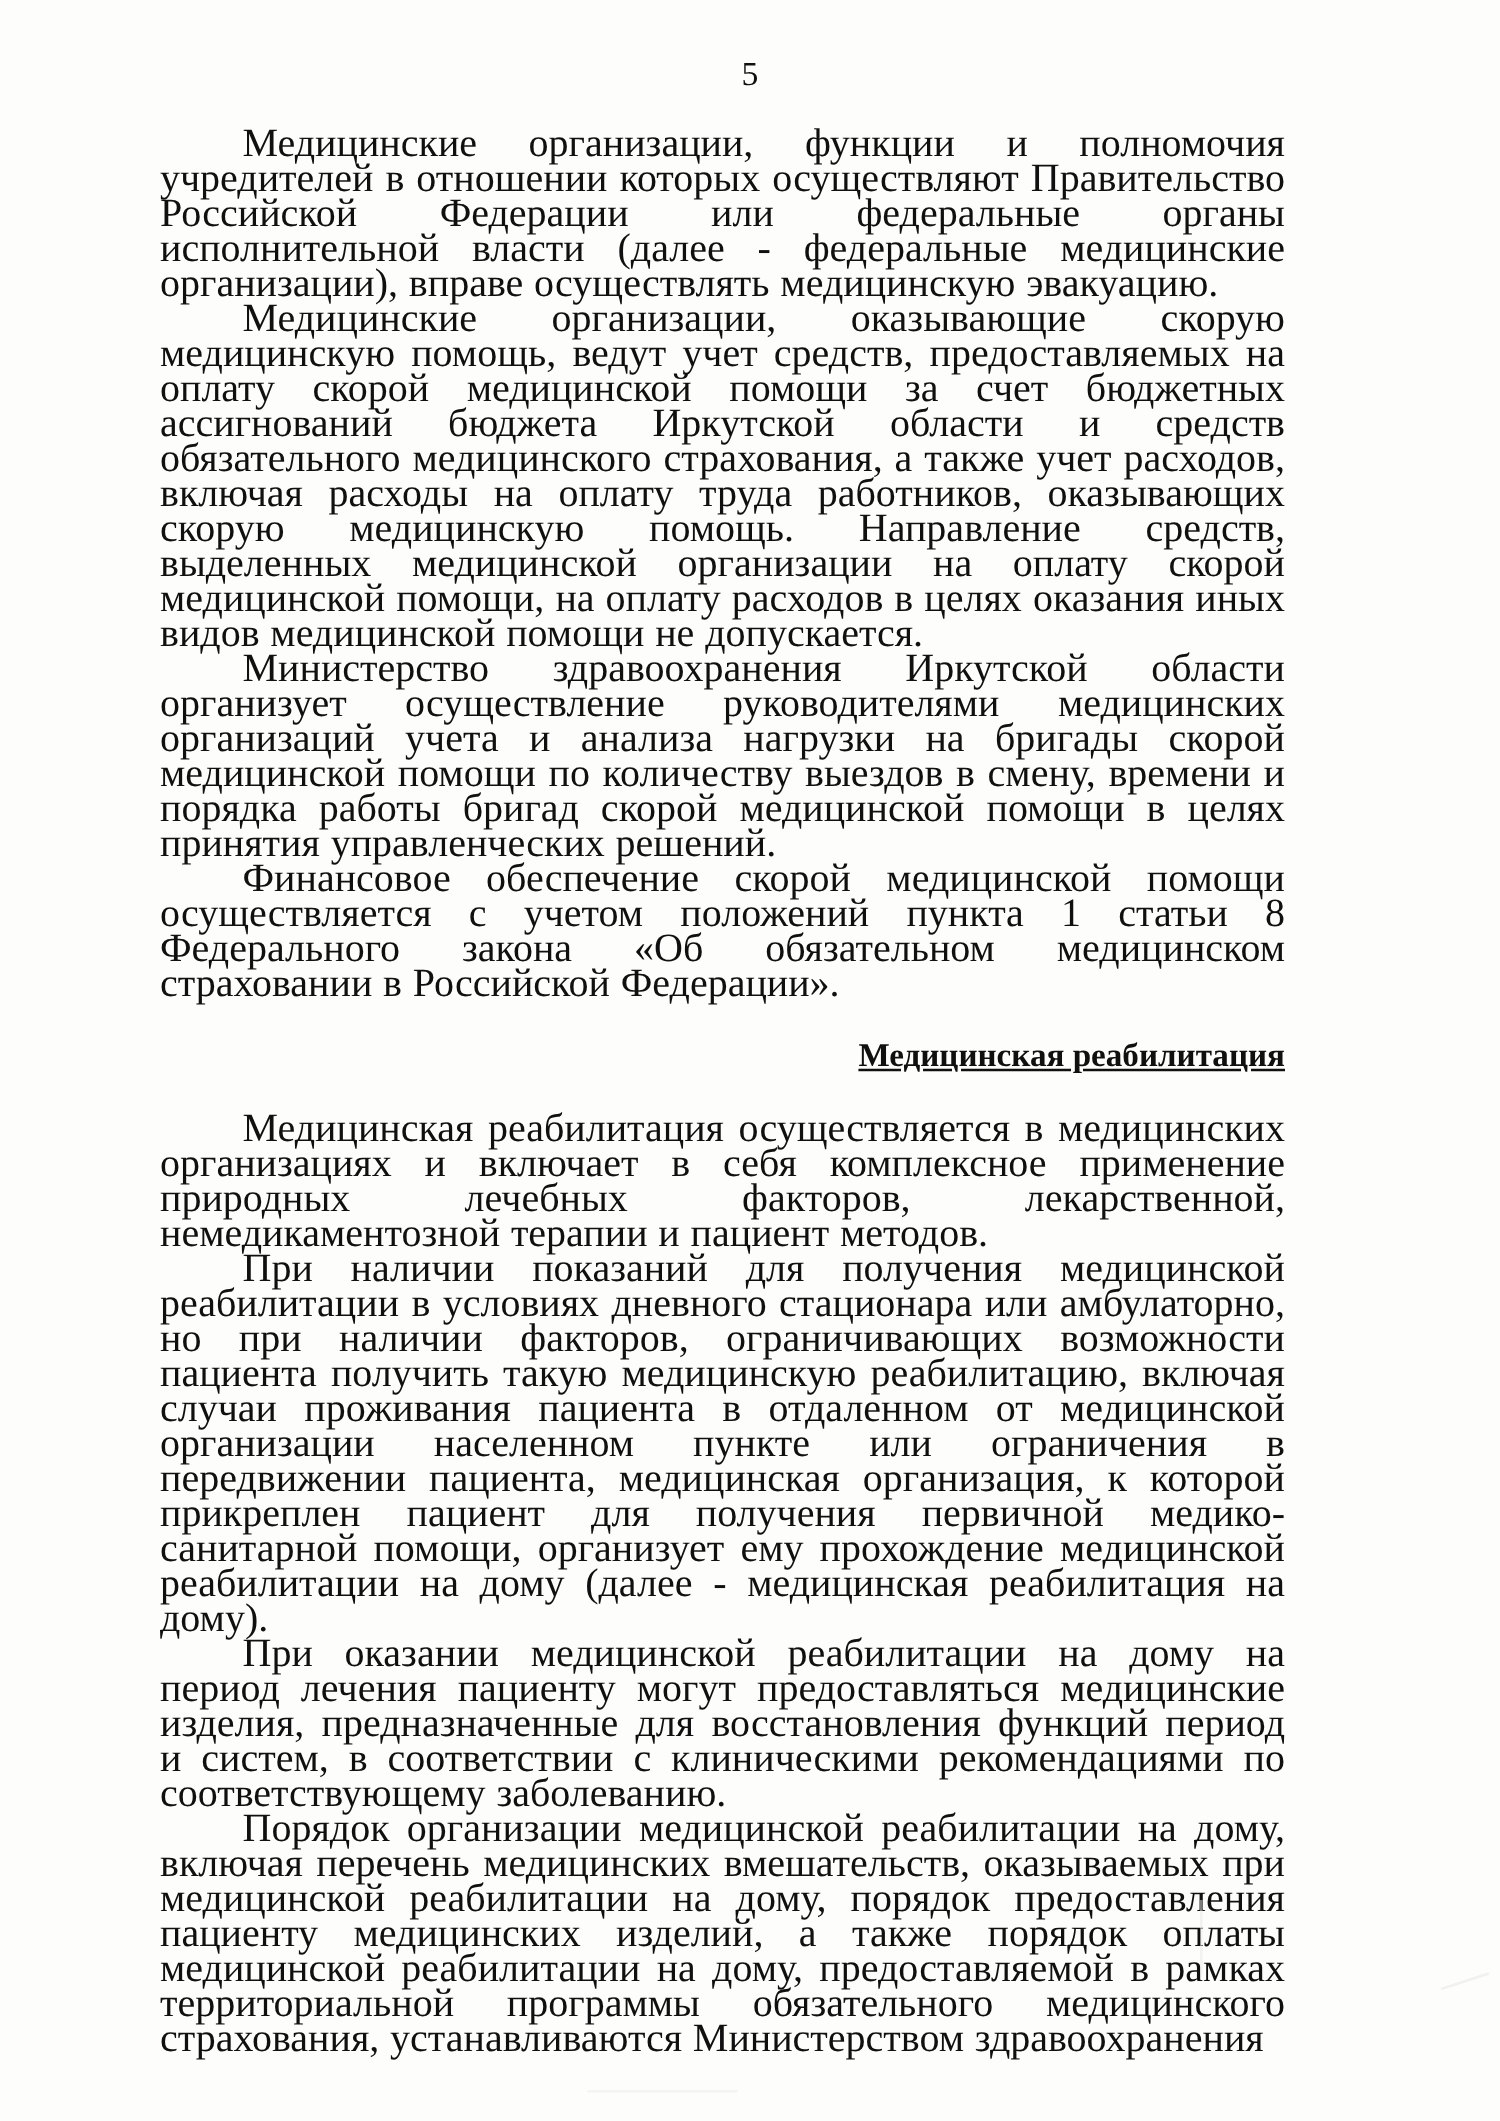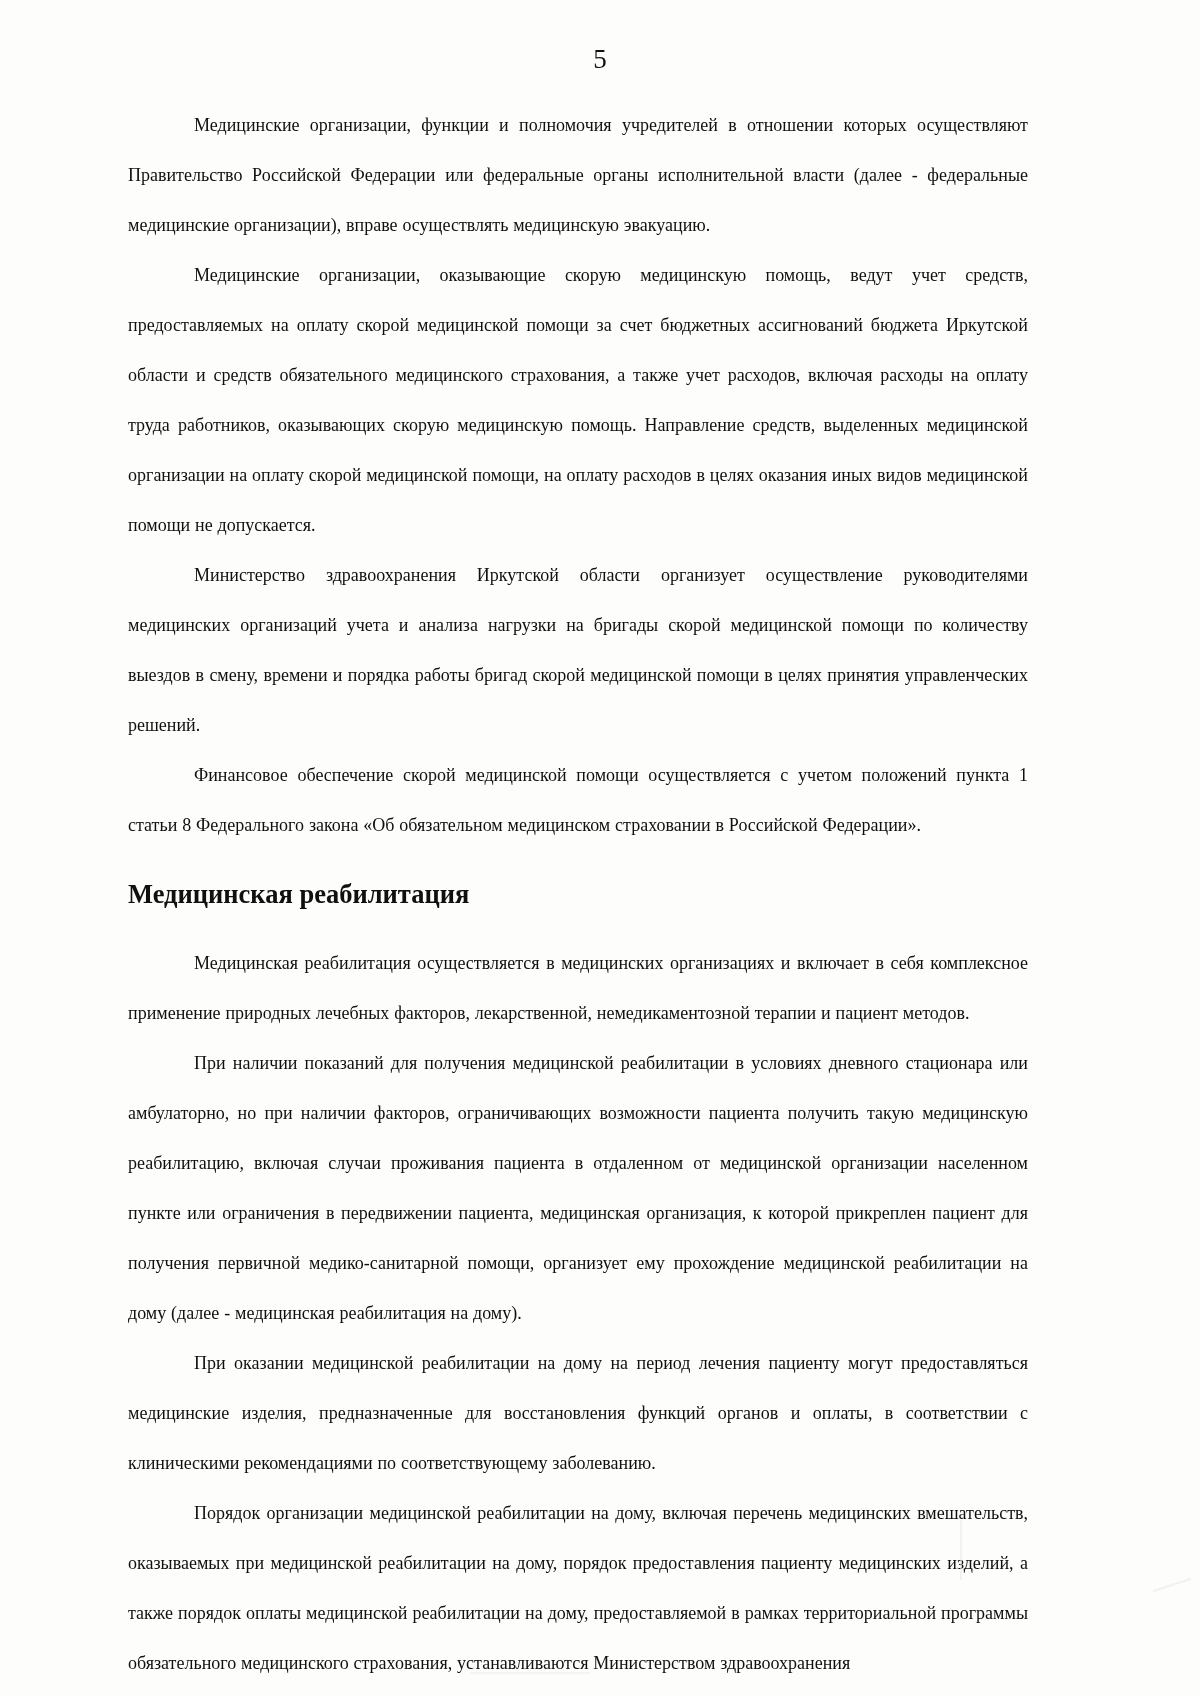--- a/index.html
+++ b/index.html
@@ -29,31 +29,32 @@
   .content {
     position: absolute;
     top: 100px;
     left: 128px;
     width: 900px;
   }
   p.para {
     margin: 0;
     text-indent: 66px;
     text-align: justify;
-    font-size: 18px;
-    line-height: 50px;
+    font-size: 32px;
+    line-height: 28px;
     hyphens: none;
     word-spacing: 0.02em;
   }
   h2.heading {
     margin: 26px 0 26px 0;
-    text-align: left;
+    text-align: right;
     font-size: 26.5px;
     font-weight: bold;
     line-height: 36px;
+    text-decoration: underline;
   }
   
   .artifact-line {
     position: absolute;
     background: #e8e8e4;
   }
   .artifact-a {
     left: 1152px;
     top: 1584px;
     width: 40px;
@@ -87,21 +88,21 @@
 
     <p class="para">Медицинские организации, функции и полномочия учредителей в отношении которых осуществляют Правительство Российской Федерации или федеральные органы исполнительной власти (далее - федеральные медицинские организации), вправе осуществлять медицинскую эвакуацию.</p>
     <p class="para">Медицинские организации, оказывающие скорую медицинскую помощь, ведут учет средств, предоставляемых на оплату скорой медицинской помощи за счет бюджетных ассигнований бюджета Иркутской области и средств обязательного медицинского страхования, а также учет расходов, включая расходы на оплату труда работников, оказывающих скорую медицинскую помощь. Направление средств, выделенных медицинской организации на оплату скорой медицинской помощи, на оплату расходов в целях оказания иных видов медицинской помощи не допускается.</p>
     <p class="para">Министерство здравоохранения Иркутской области организует осуществление руководителями медицинских организаций учета и анализа нагрузки на бригады скорой медицинской помощи по количеству выездов в смену, времени и порядка работы бригад скорой медицинской помощи в целях принятия управленческих решений.</p>
     <p class="para">Финансовое обеспечение скорой медицинской помощи осуществляется с учетом положений пункта 1 статьи 8 Федерального закона «Об обязательном медицинском страховании в Российской Федерации».</p>
 
     <h2 class="heading">Медицинская реабилитация</h2>
 
     <p class="para">Медицинская реабилитация осуществляется в медицинских организациях и включает в себя комплексное применение природных лечебных факторов, лекарственной, немедикаментозной терапии и пациент методов.</p>
     <p class="para">При наличии показаний для получения медицинской реабилитации в условиях дневного стационара или амбулаторно, но при наличии факторов, ограничивающих возможности пациента получить такую медицинскую реабилитацию, включая случаи проживания пациента в отдаленном от медицинской организации населенном пункте или ограничения в передвижении пациента, медицинская организация, к которой прикреплен пациент для получения первичной медико-санитарной помощи, организует ему прохождение медицинской реабилитации на дому (далее - медицинская реабилитация на дому).</p>
-    <p class="para">При оказании медицинской реабилитации на дому на период лечения пациенту могут предоставляться медицинские изделия, предназначенные для восстановления функций органов и оплаты, в соответствии с клиническими рекомендациями по соответствующему заболеванию.</p>
+    <p class="para">При оказании медицинской реабилитации на дому на период лечения пациенту могут предоставляться медицинские изделия, предназначенные для восстановления функций период и систем, в соответствии с клиническими рекомендациями по соответствующему заболеванию.</p>
     <p class="para">Порядок организации медицинской реабилитации на дому, включая перечень медицинских вмешательств, оказываемых при медицинской реабилитации на дому, порядок предоставления пациенту медицинских изделий, а также порядок оплаты медицинской реабилитации на дому, предоставляемой в рамках территориальной программы обязательного медицинского страхования, устанавливаются Министерством здравоохранения</p>
 
   </div>
 
   <div class="artifact-line artifact-a"></div>
   <div class="artifact-line artifact-b"></div>
   <div class="artifact-line artifact-c"></div>
 
 </div>
 

